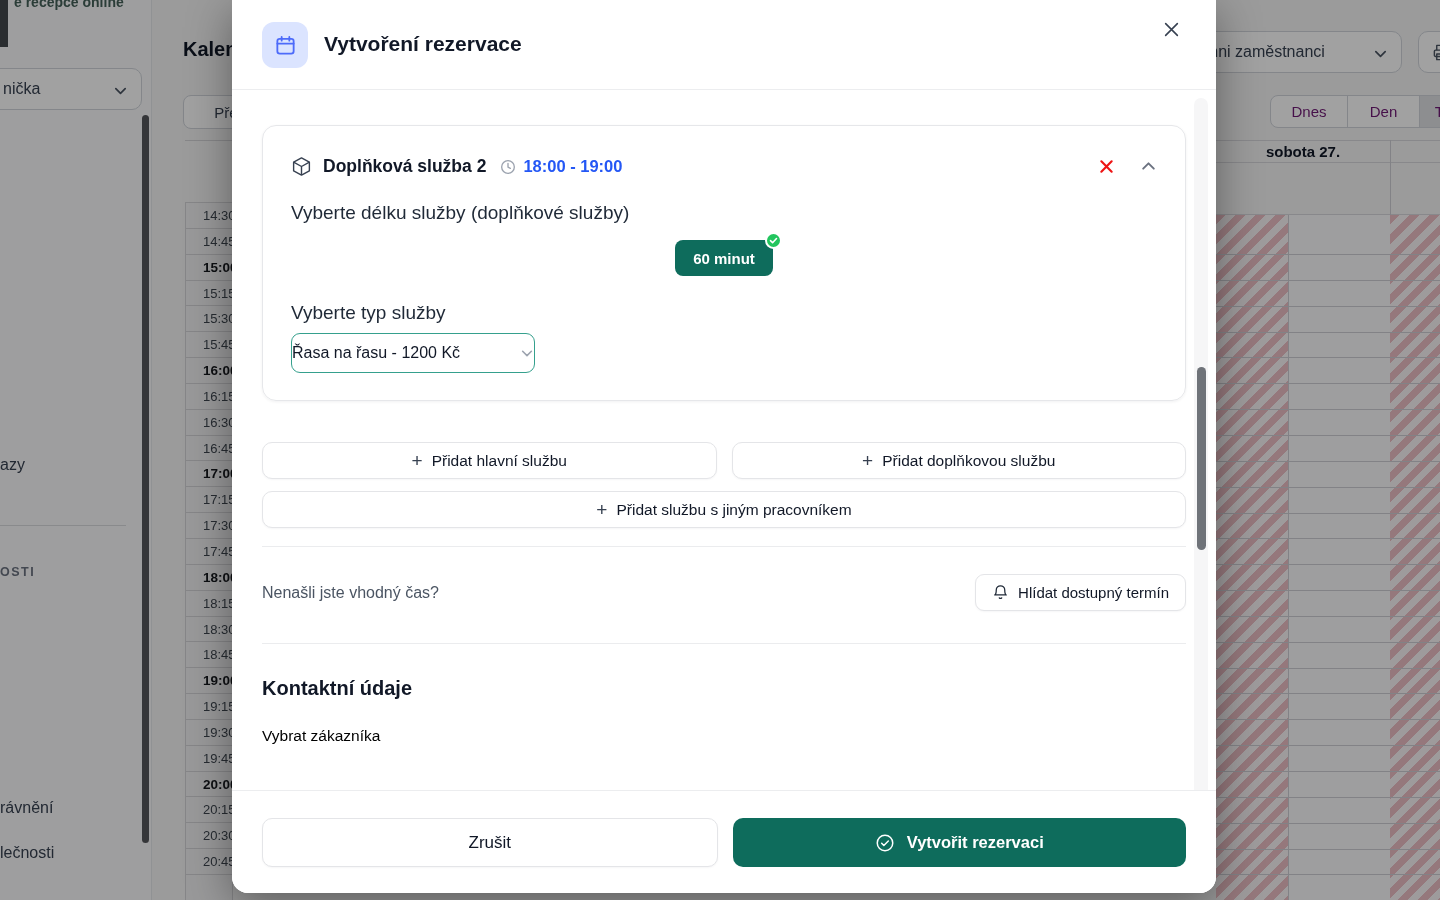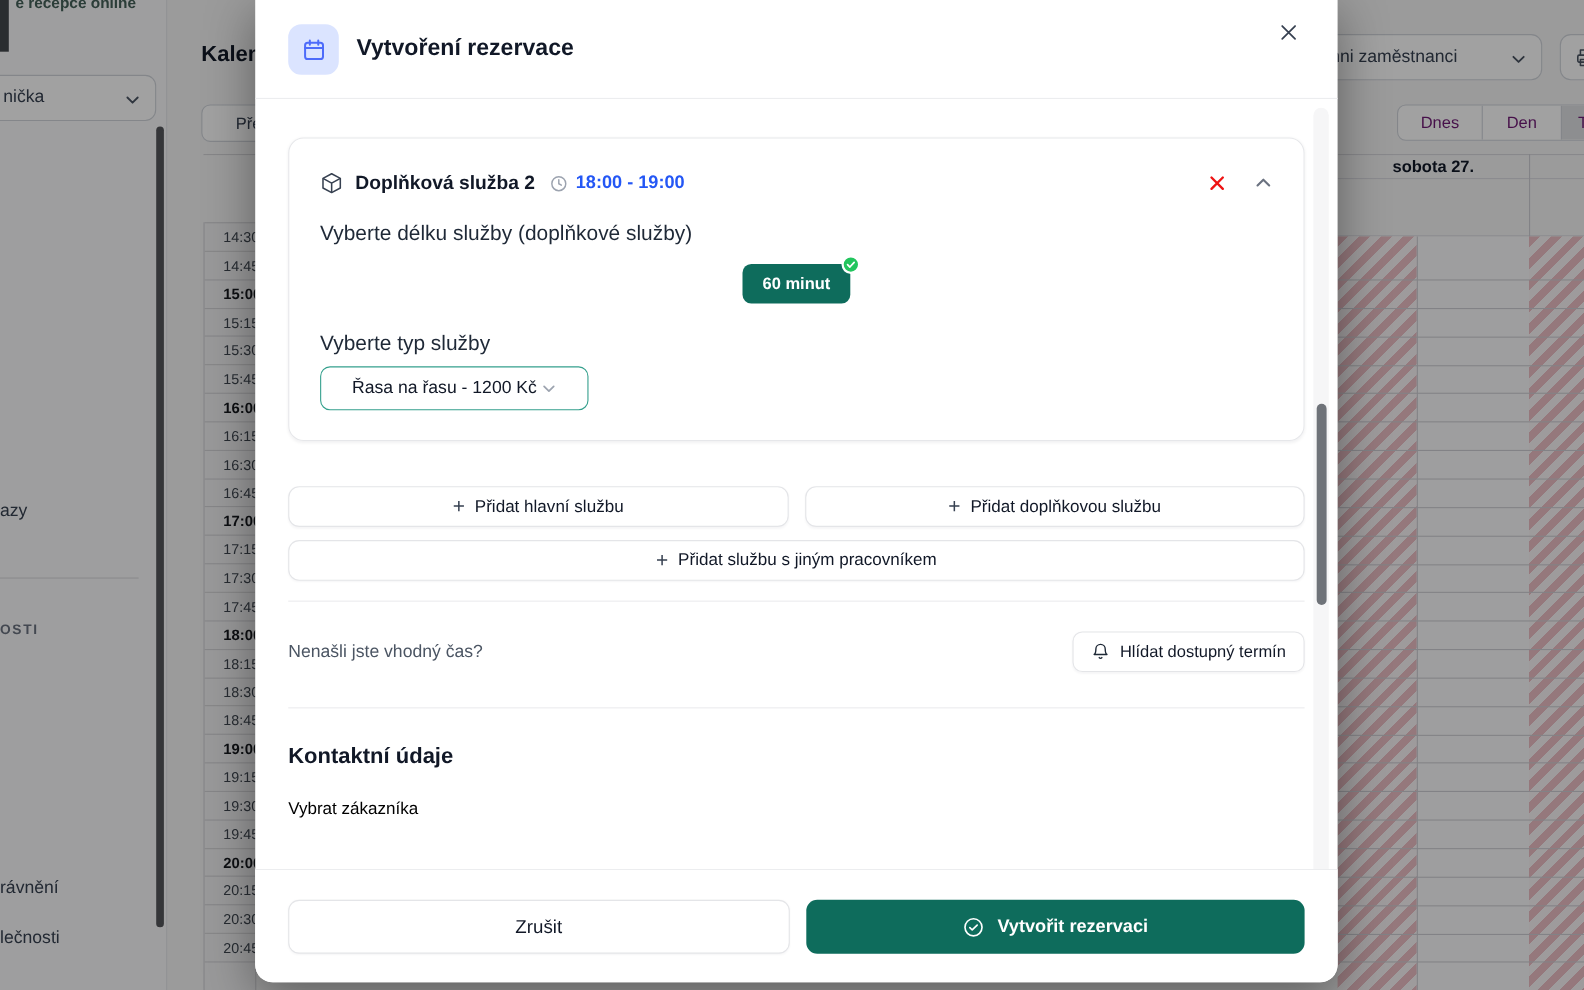--- a/index.html
+++ b/index.html
@@ -76,21 +76,21 @@
   .card-head .sp{flex:1;}
   .remove-btn{display:flex;color:#ee1414;cursor:pointer;margin-right:26px;}
   .collapse-btn{display:flex;color:#6b7280;cursor:pointer;}
   .field-label{font-size:19px;color:#1f2937;margin-top:25px;}
   .pill-row{display:flex;justify-content:center;margin-top:16px;}
   .pill{position:relative;min-width:96px;height:36px;border-radius:8px;background:#0e6c5c;color:#fff;
         display:flex;align-items:center;justify-content:center;font-size:15px;font-weight:700;padding:0 18px;}
   .pill-badge{position:absolute;top:-8px;right:-9px;width:17px;height:17px;border-radius:50%;background:#22c55e;
               border:2.5px solid #fff;display:flex;align-items:center;justify-content:center;color:#fff;}
   .type-select{margin-top:9px;width:244px;height:40px;border:1.5px solid #35a08d;border-radius:9px;background:#fff;
-               display:flex;align-items:center;padding:0 28px;font-size:16px;color:#111827;}
+               display:flex;align-items:center;padding:0 0;font-size:16px;color:#111827;}
   .type-select .sp{flex:1;}
   .type-select svg{color:#9ca3af;}
 
   .actions-row{display:flex;gap:15px;margin-top:41px;}
   .add-btn{height:37px;border:1px solid #e4e5e8;border-radius:10px;background:#fff;display:flex;align-items:center;justify-content:center;
            font-size:15.5px;color:#111827;box-shadow:0 1px 2px rgba(16,24,40,.04);cursor:pointer;}
   .add-btn .plus{font-size:19px;color:#374151;margin-right:9px;font-weight:400;line-height:1;}
   .actions-row .add-btn{flex:1;}
   .add-btn.full{width:100%;margin-top:12px;}
   .h-divider{border-top:1px solid #ebecee;margin-top:18px;}

